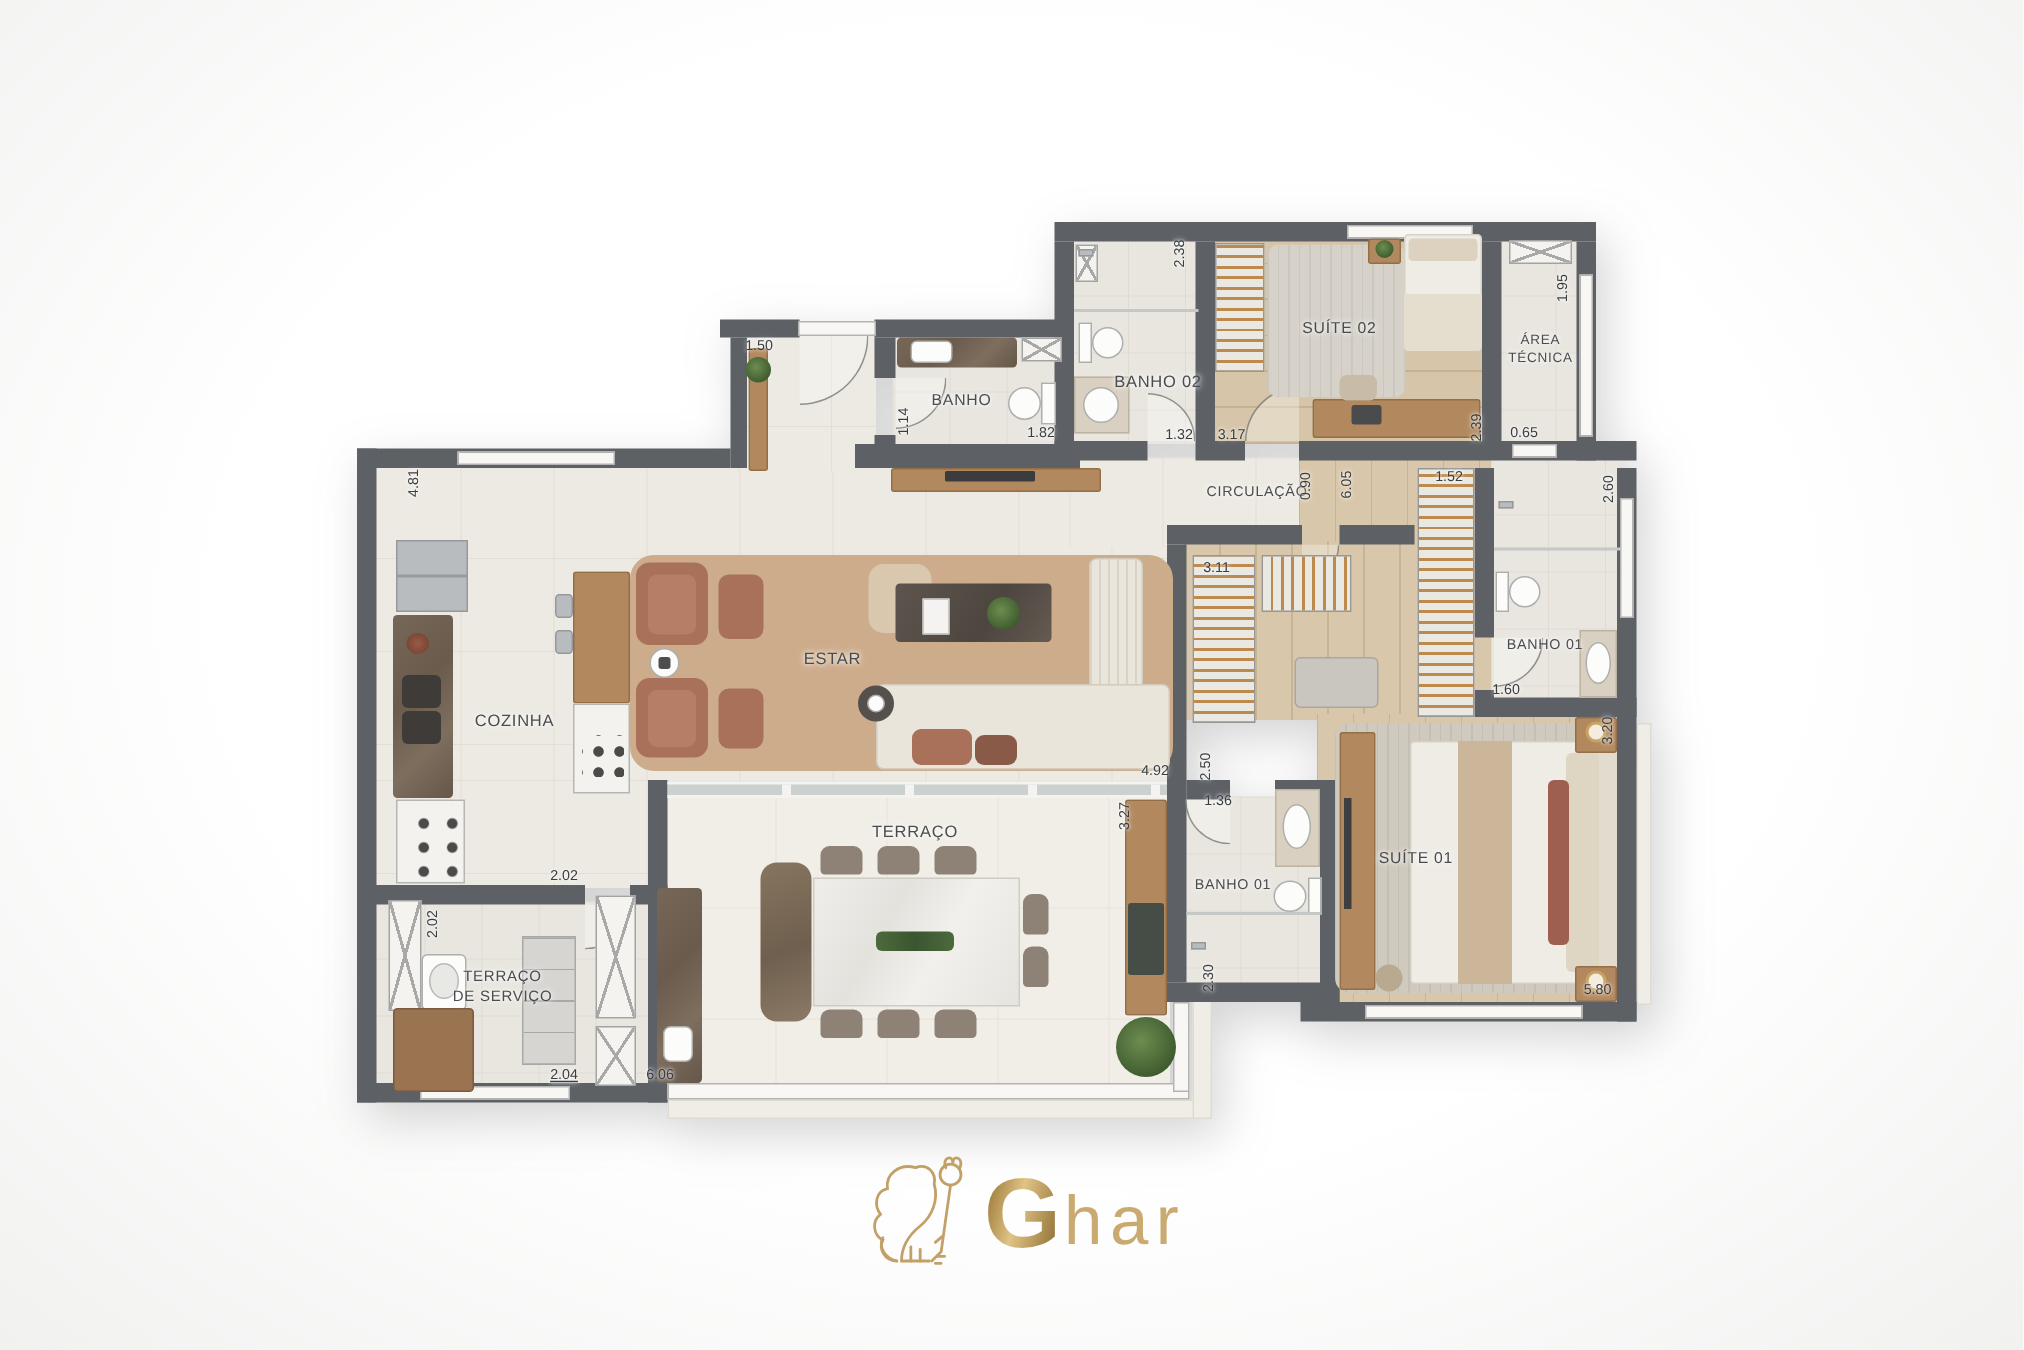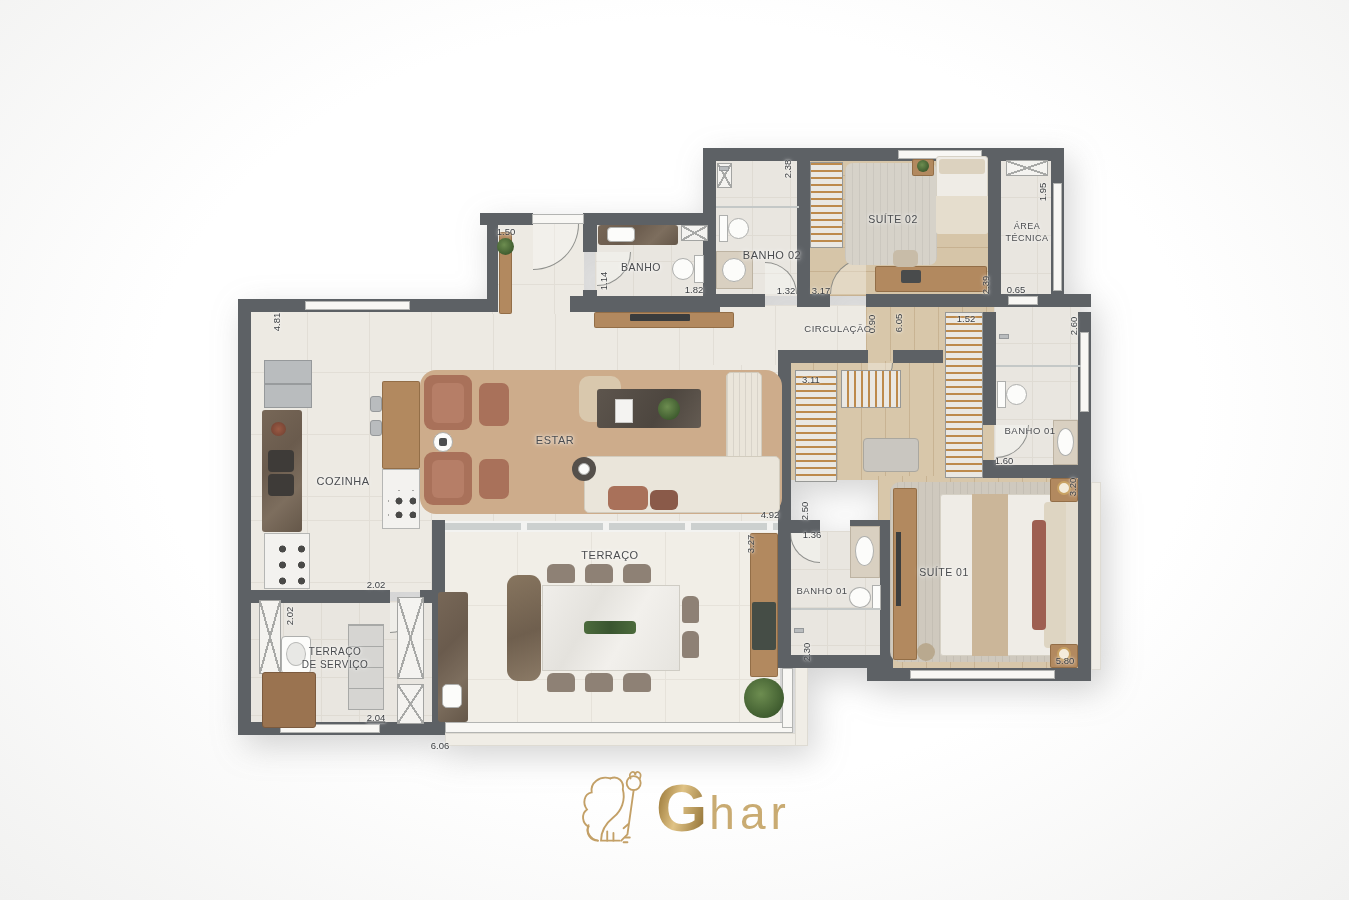--- a/index.html
+++ b/index.html
@@ -290,21 +290,21 @@
         <div class="dim v" style="left: 871px; top: 324px;">0.90</div>
         <div class="dim v" style="left: 898px; top: 323px;">6.05</div>
         <div class="dim" style="left: 966px; top: 318px; text-align: center;">1.52</div>
         <div class="dim" style="left: 811px; top: 379px;">3.11</div>
         <div class="dim v" style="left: 1073px; top: 326px;">2.60</div>
         <div class="dim" style="left: 1004px; top: 460px;">1.60</div>
         <div class="dim v" style="left: 276px; top: 322px;">4.81</div>
         <div class="dim" style="left: 376px; top: 584px;">2.02</div>
         <div class="dim v" style="left: 289px; top: 616px;">2.02</div>
         <div class="dim" style="left: 376px; top: 717px; text-decoration: underline;">2.04</div>
-        <div class="dim" style="left: 440px; top: 745px;">6.06</div>
+        <div class="dim" style="left: 440px; top: 717px;">6.06</div>
         <div class="dim" style="left: 770px; top: 514px;">4.92</div>
         <div class="dim v" style="left: 750px; top: 544px;">3.27</div>
         <div class="dim v" style="left: 804px; top: 511px;">2.50</div>
         <div class="dim" style="left: 812px; top: 534px;">1.36</div>
         <div class="dim v" style="left: 806px; top: 652px;">2.30</div>
         <div class="dim v" style="left: 1072px; top: 487px;">3.20</div>
         <div class="dim" style="left: 1065px; top: 660px;">5.80</div>
       </div>
   </div>
 

